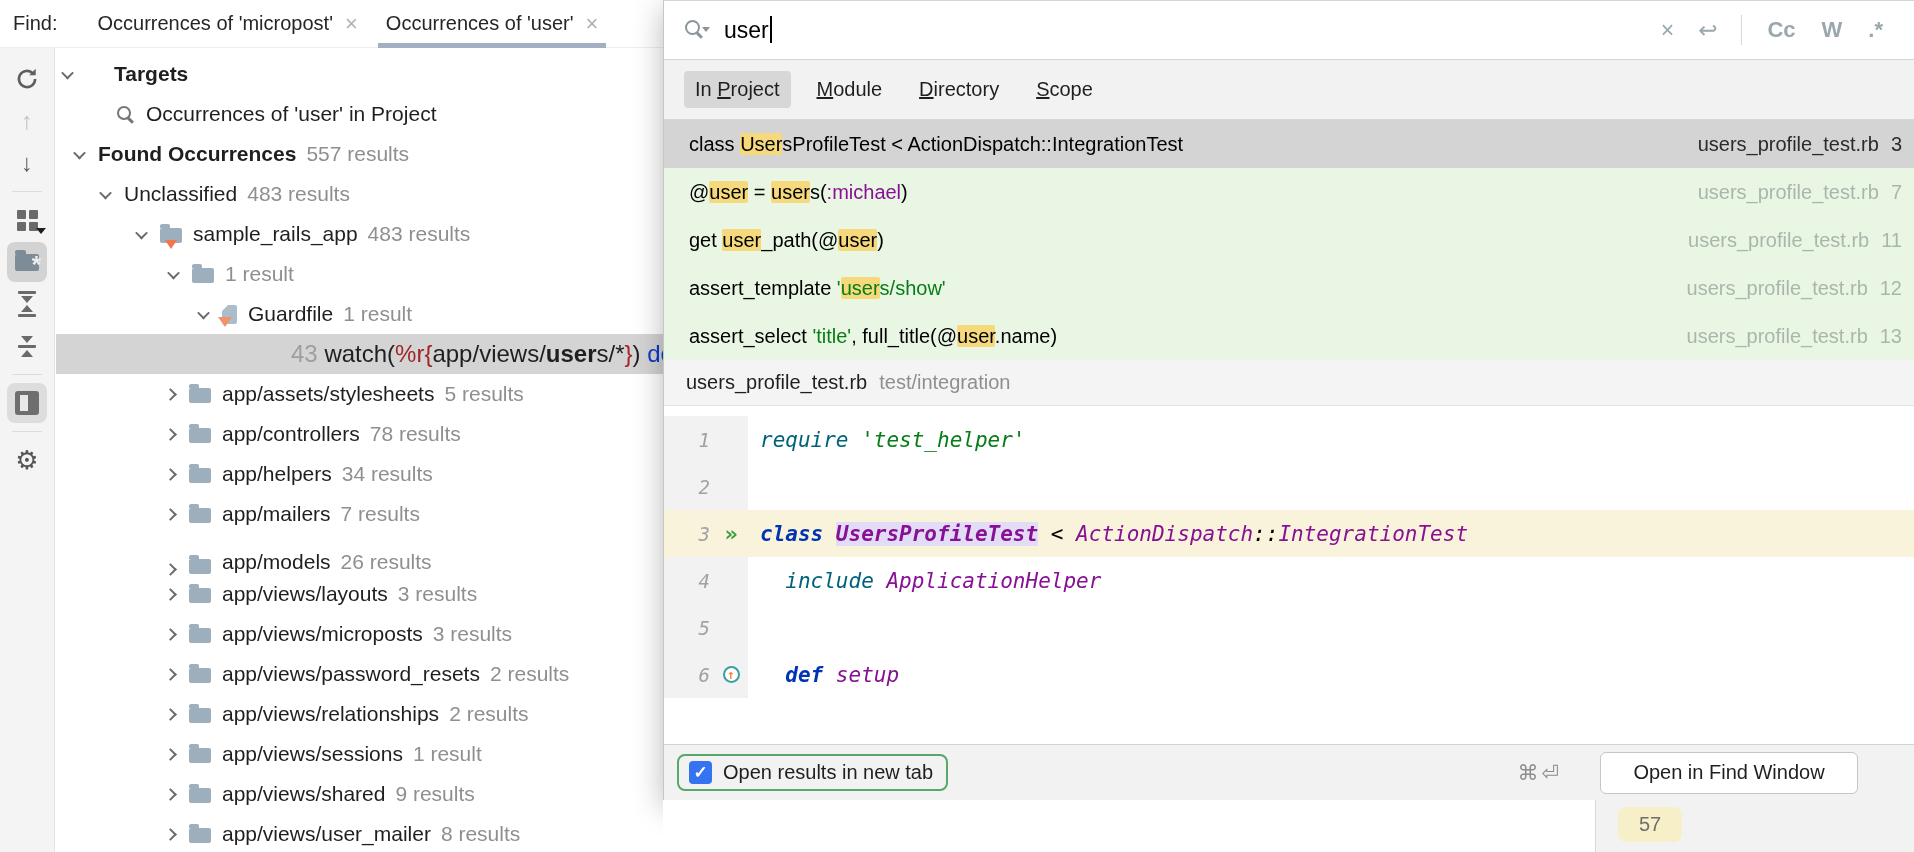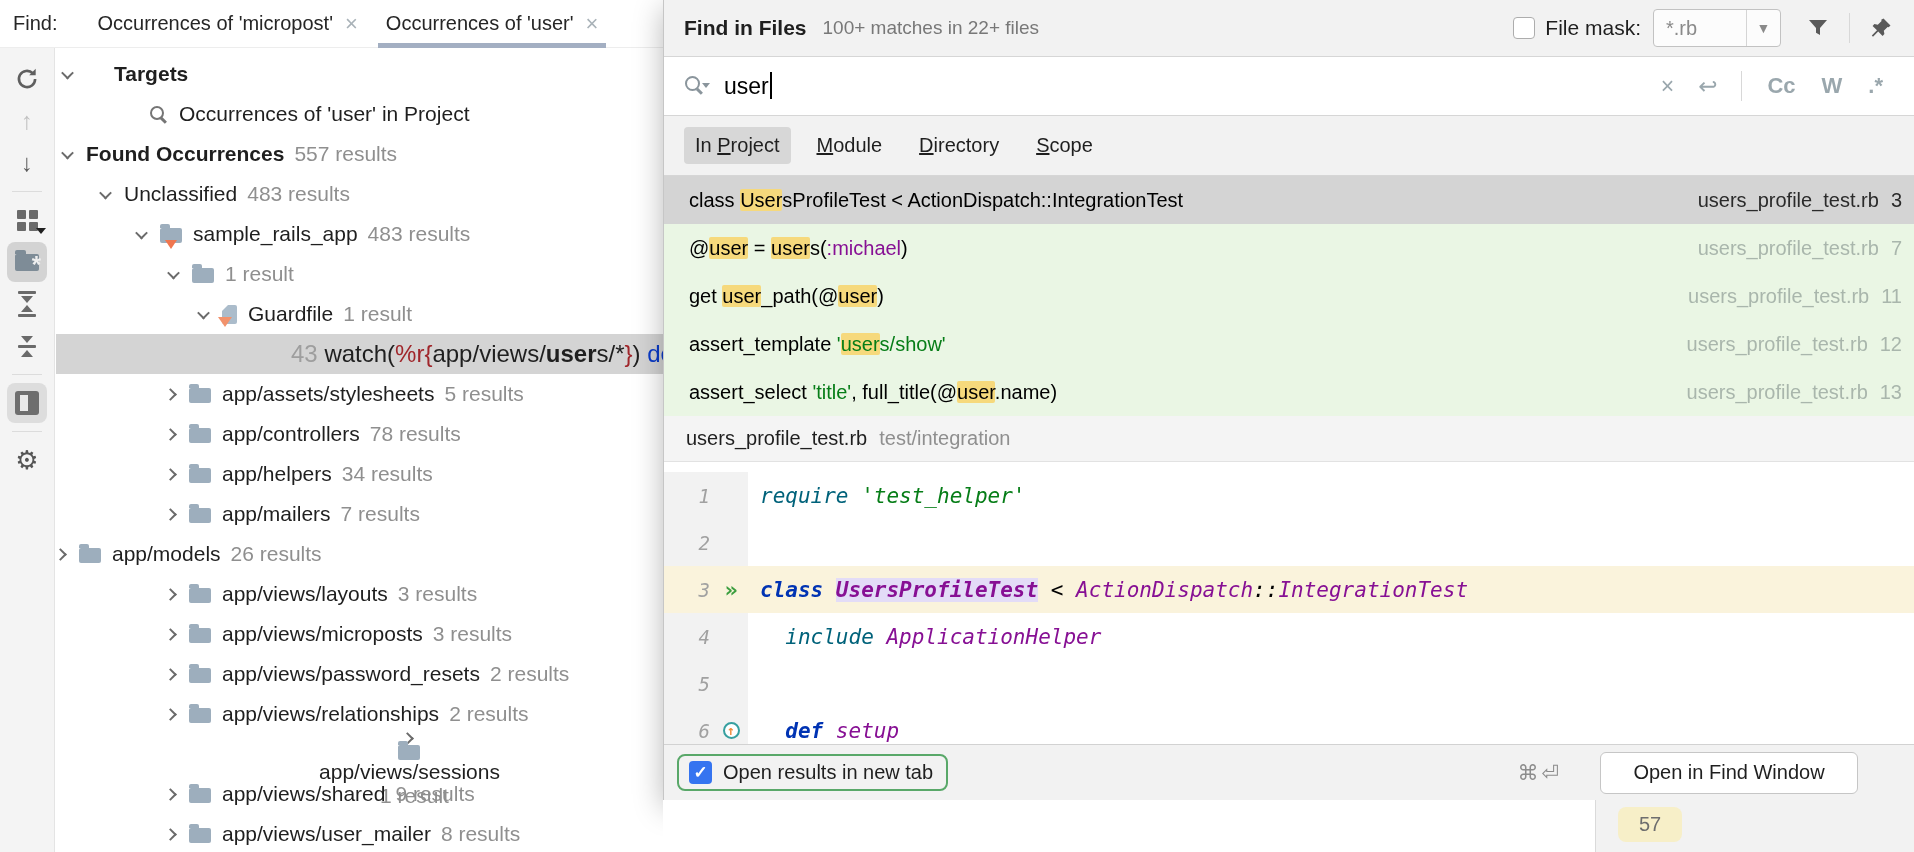--- a/index.html
+++ b/index.html
@@ -217,25 +217,25 @@
       <div class="tb-item">
           <span class="gear-glyph">⚙</span>
         </div>
     </div>
 
     <div class="tree" id="tree">
         <div class="trow" style="padding-left: 7px; gap: 28px;">
           <span class="chev down"></span>
           <span class="tlabel b">Targets</span>
         </div>
-        <div class="trow" style="padding-left: 93px;">
+        <div class="trow" style="padding-left: 60px;">
           <span class="ticon search"></span>
           <span class="tlabel">Occurrences of 'user' in Project</span>
         </div>
-        <div class="trow" style="padding-left: 7px;">
+        <div class="trow" style="padding-left: 19px;">
           <span class="chev down"></span>
           <span class="tlabel b">Found Occurrences</span>
           <span class="tcount">557 results</span>
         </div>
         <div class="trow" style="padding-left: 45px;">
           <span class="chev down"></span>
           <span class="tlabel">Unclassified</span>
           <span class="tcount">483 results</span>
         </div>
         <div class="trow" style="padding-left: 81px;">
@@ -275,21 +275,21 @@
           <span class="ticon folder"></span>
           <span class="tlabel">app/helpers</span>
           <span class="tcount">34 results</span>
         </div>
         <div class="trow" style="padding-left: 110px;">
           <span class="chev right"></span>
           <span class="ticon folder"></span>
           <span class="tlabel">app/mailers</span>
           <span class="tcount">7 results</span>
         </div>
-        <div class="trow" style="">
+        <div class="trow" style="padding-left: 110px; align-items: flex-end;">
           <span class="chev right"></span>
           <span class="ticon folder"></span>
           <span class="tlabel">app/models</span>
           <span class="tcount">26 results</span>
         </div>
         <div class="trow" style="padding-left: 110px;">
           <span class="chev right"></span>
           <span class="ticon folder"></span>
           <span class="tlabel">app/views/layouts</span>
           <span class="tcount">3 results</span>
@@ -305,21 +305,21 @@
           <span class="ticon folder"></span>
           <span class="tlabel">app/views/password_resets</span>
           <span class="tcount">2 results</span>
         </div>
         <div class="trow" style="padding-left: 110px;">
           <span class="chev right"></span>
           <span class="ticon folder"></span>
           <span class="tlabel">app/views/relationships</span>
           <span class="tcount">2 results</span>
         </div>
-        <div class="trow" style="padding-left: 110px; flex-direction: column;">
+        <div class="trow" style="padding-left: 110px;">
           <span class="chev right"></span>
           <span class="ticon folder"></span>
           <span class="tlabel">app/views/sessions</span>
           <span class="tcount">1 result</span>
         </div>
         <div class="trow" style="padding-left: 110px;">
           <span class="chev right"></span>
           <span class="ticon folder"></span>
           <span class="tlabel">app/views/shared</span>
           <span class="tcount">9 results</span>
@@ -327,41 +327,20 @@
         <div class="trow" style="padding-left: 110px;">
           <span class="chev right"></span>
           <span class="ticon folder"></span>
           <span class="tlabel">app/views/user_mailer</span>
           <span class="tcount">8 results</span>
         </div>
       </div>
   </div>
 
   <div class="popup">
-    <div class="pp-header">
-      <span class="pp-title">Find in Files</span>
-      <span class="pp-summary">100+ matches in 22+ files</span>
-      <span class="cb"></span>
-      <span class="mask-label">File mask:</span>
-      <div class="combo">
-        <span class="combo-val">*.rb</span>
-        <span class="combo-arrow">▼</span>
-      </div>
-      <span class="pp-hicon">
-        <svg width="24" height="24" viewBox="0 0 24 24">
-            <path d="M3 4h18l-7 8v7l-4-2.2V12z" fill="#5A5A5A"></path>
-          </svg>
-      </span>
-      <span class="vsep"></span>
-      <span class="pp-hicon">
-        <svg width="24" height="24" viewBox="0 0 24 24">
-            <path d="M14.5 2.5l7 7-1.8 1.8-1.1-.4-3.8 3.8.6 3.4-1.8 1.8-4.4-4.4-5.2 5.2-1.2-1.2 5.2-5.2-4.4-4.4 1.8-1.8 3.4.6 3.8-3.8-.4-1.1z" fill="#5A5A5A"></path>
-          </svg>
-      </span>
-    </div>
 
     <div class="search-row">
       <span class="mag">
           <span class="mag-drop"></span>
         </span>
       <span class="search-text"><span>user</span><span class="caret"></span></span>
       <span class="srch-ic">×</span>
       <span class="srch-ic">↩</span>
       <span class="vsep"></span>
       <span class="srch-toggle">Cc</span>

